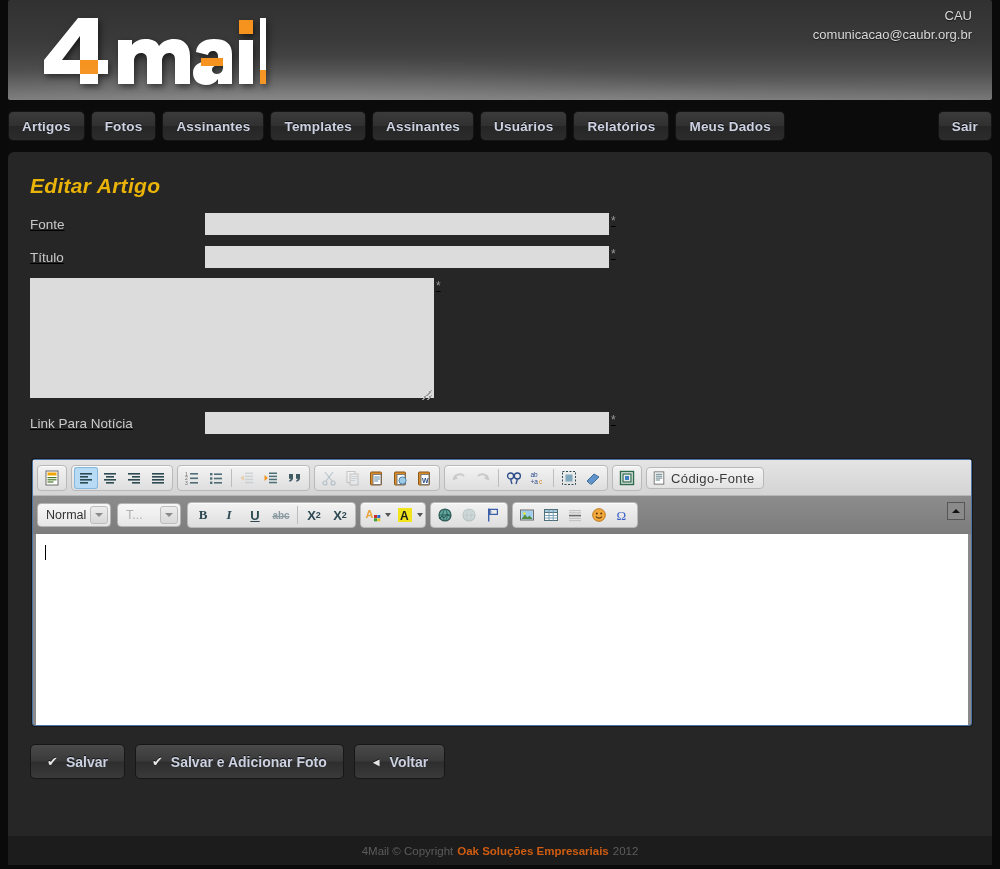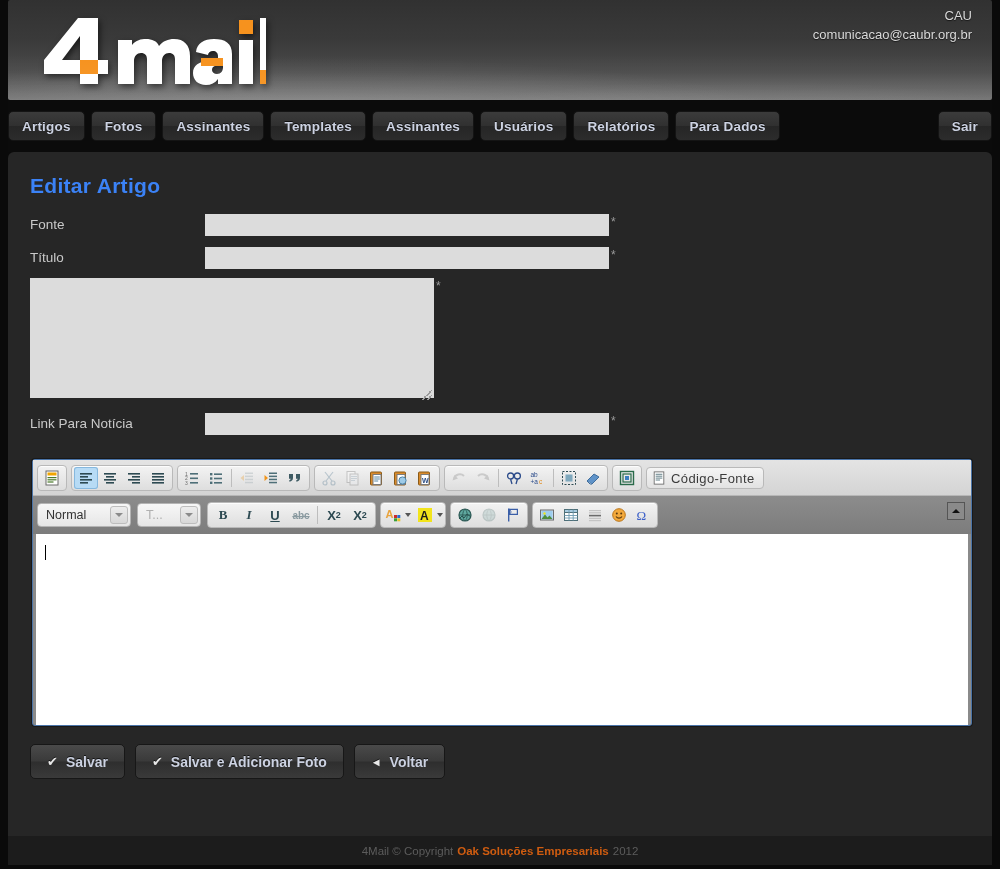--- a/index.html
+++ b/index.html
@@ -73,32 +73,34 @@
   
   .panel{
     position:relative;
     margin:0 8px;
     height:684px;
     background:#262626;
     border-radius:6px 6px 0 0;
     padding:18px 20px 0 22px;
   }
   .page-title{
-    color:#3b82f6;
+    color:#eab308;
     font-size:21px;
     font-weight:bold;
     margin:4px 0 14px 0;
     letter-spacing:.3px;
+    font-style:italic;
   }
 
   
   .form-row{
     display:flex;
-    align-items:flex-end;
+    align-items:center;
     margin-bottom:9px;
+    text-decoration:underline;
   }
   .form-label{
     width:175px;
     flex:0 0 175px;
     color:#c9c9c9;
     font-size:13.5px;
     line-height:22px;
     padding-top:2px;
   }
   .field-wrap{ display:flex; align-items:flex-start; }
@@ -319,21 +321,21 @@
 </div>
 
 <div class="nav">
   <div class="navbtn">Artigos</div>
   <div class="navbtn">Fotos</div>
   <div class="navbtn">Assinantes</div>
   <div class="navbtn">Templates</div>
   <div class="navbtn">Assinantes</div>
   <div class="navbtn">Usuários</div>
   <div class="navbtn">Relatórios</div>
-  <div class="navbtn">Para Dados</div>
+  <div class="navbtn">Meus Dados</div>
   <div class="spacer"></div>
   <div class="navbtn">Sair</div>
 </div>
 
 <div class="panel">
 
   <div class="page-title">Editar Artigo</div>
 
   <div>
 
@@ -603,21 +605,21 @@
             <rect x="4.2" y="7.6" width="7.6" height="1"></rect>
               <rect x="4.2" y="9.8" width="5" height="1"></rect>
             </g>
         </svg>
         <span>Código-Fonte</span>
       </div>
     </div>
 
     <div class="ck-row2">
 
-      <div class="combo" style="width:94px;">
+      <div class="combo" style="width:74px;">
         <span>Normal</span>
         <span class="arrow">
             <i class="tri"></i>
           </span>
       </div>
 
       <div class="combo dis" style="width:64px;">
         <span>T...</span>
         <span class="arrow">
             <i class="tri"></i>

